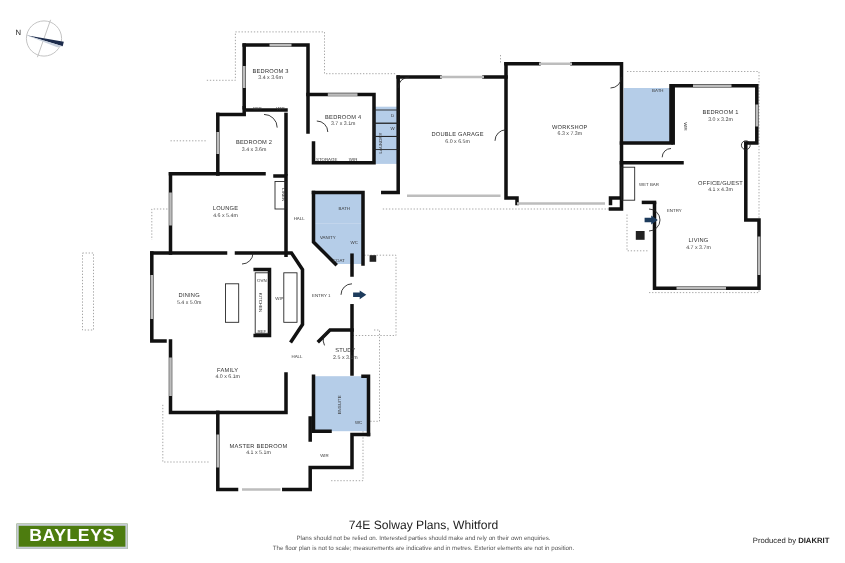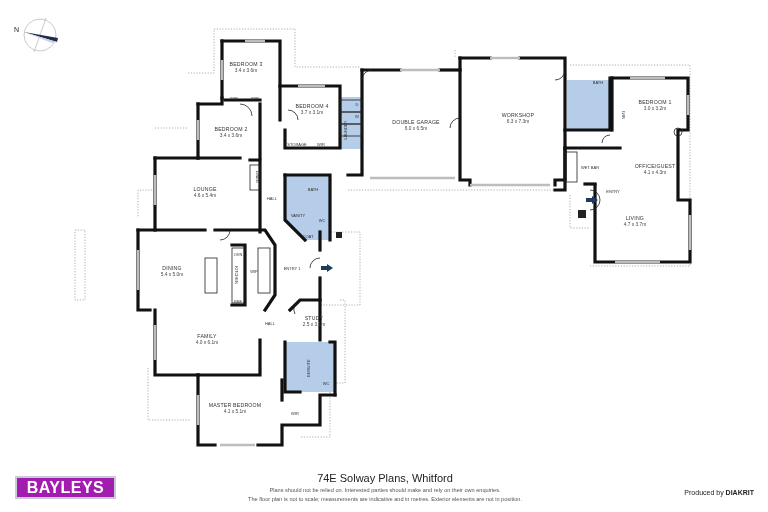--- a/index.html
+++ b/index.html
@@ -6,21 +6,21 @@
   body{width:768px;height:512px;position:relative;overflow:hidden;font-family:"Liberation Sans",sans-serif;}
   svg.plan{position:absolute;left:0;top:0;}
   .room-label{font-family:"Liberation Sans",sans-serif;font-size:5.2px;fill:#333;letter-spacing:0.2px;text-anchor:middle;}
   .room-dim{font-family:"Liberation Sans",sans-serif;font-size:4.8px;fill:#444;text-anchor:middle;}
   .small-label{font-family:"Liberation Sans",sans-serif;font-size:4px;fill:#333;text-anchor:middle;}
   .wall{fill:none;stroke:#111;stroke-width:3.2;stroke-linecap:square;stroke-linejoin:miter;}
   .thin{fill:none;stroke:#222;stroke-width:0.8;}
   .dotted{fill:none;stroke:#9a9a9a;stroke-width:0.8;stroke-dasharray:1.2 1.6;}
   .window{stroke:#bdbdbd;stroke-width:2.4;}
   .wet{fill:#b5cde8;}
-  .footer-logo{position:absolute;left:15px;top:476px;width:101px;height:23px;background:#a21caf;border:2px solid #c7ccd6;box-sizing:border-box;color:#fff;font-weight:bold;font-size:16px;line-height:19px;text-align:center;letter-spacing:0.5px;font-family:"Liberation Sans",sans-serif;}
+  .footer-logo{position:absolute;left:15px;top:476px;width:101px;height:23px;background:#4d7c0f;border:2px solid #c7ccd6;box-sizing:border-box;color:#fff;font-weight:bold;font-size:16px;line-height:19px;text-align:center;letter-spacing:0.5px;font-family:"Liberation Sans",sans-serif;}
   .footer-title{position:absolute;left:240px;width:290px;top:472px;text-align:center;font-size:11px;color:#222;font-family:"Liberation Sans",sans-serif;}
   .footer-note{position:absolute;left:200px;width:370px;text-align:center;font-size:5.6px;color:#555;font-family:"Liberation Sans",sans-serif;}
   .footer-produced{position:absolute;right:14px;top:489px;font-size:7px;color:#222;font-family:"Liberation Sans",sans-serif;}
   .footer-produced b{font-weight:bold;}
 </style>
 </head>
 <body>
 
 <svg class="plan" width="768" height="470" viewBox="0 0 768 470" xmlns="http://www.w3.org/2000/svg">
 

